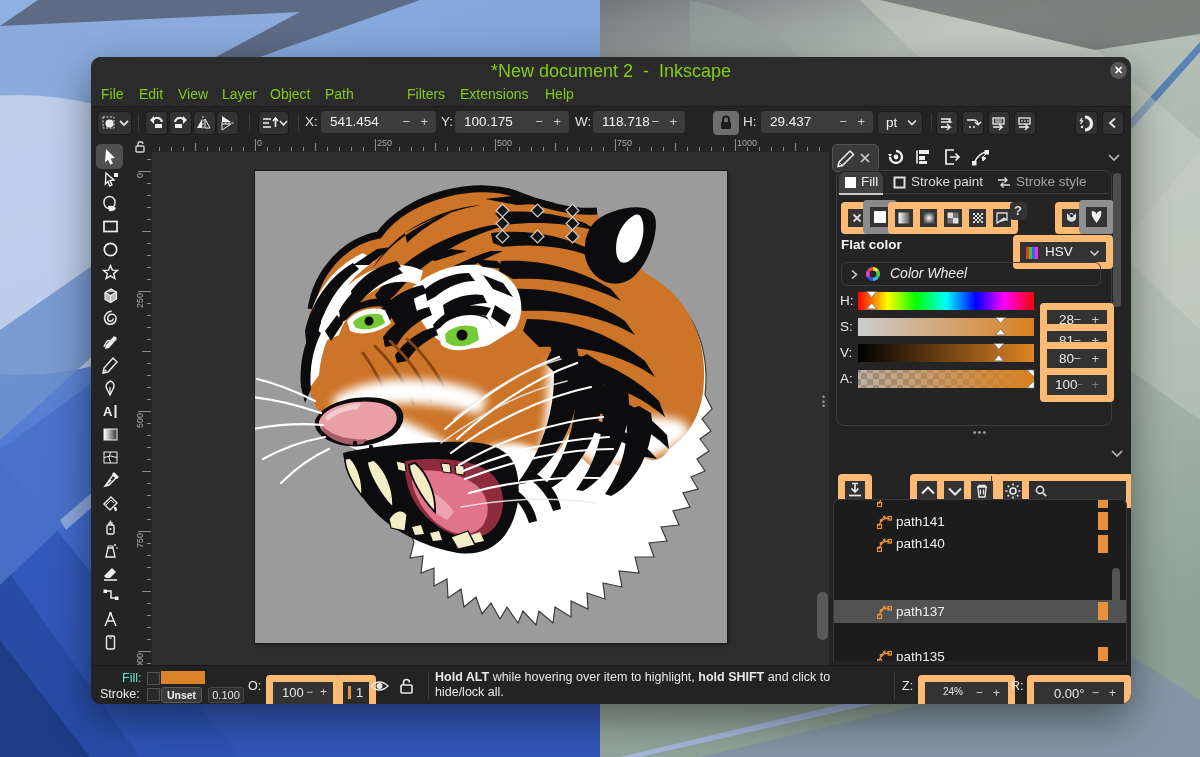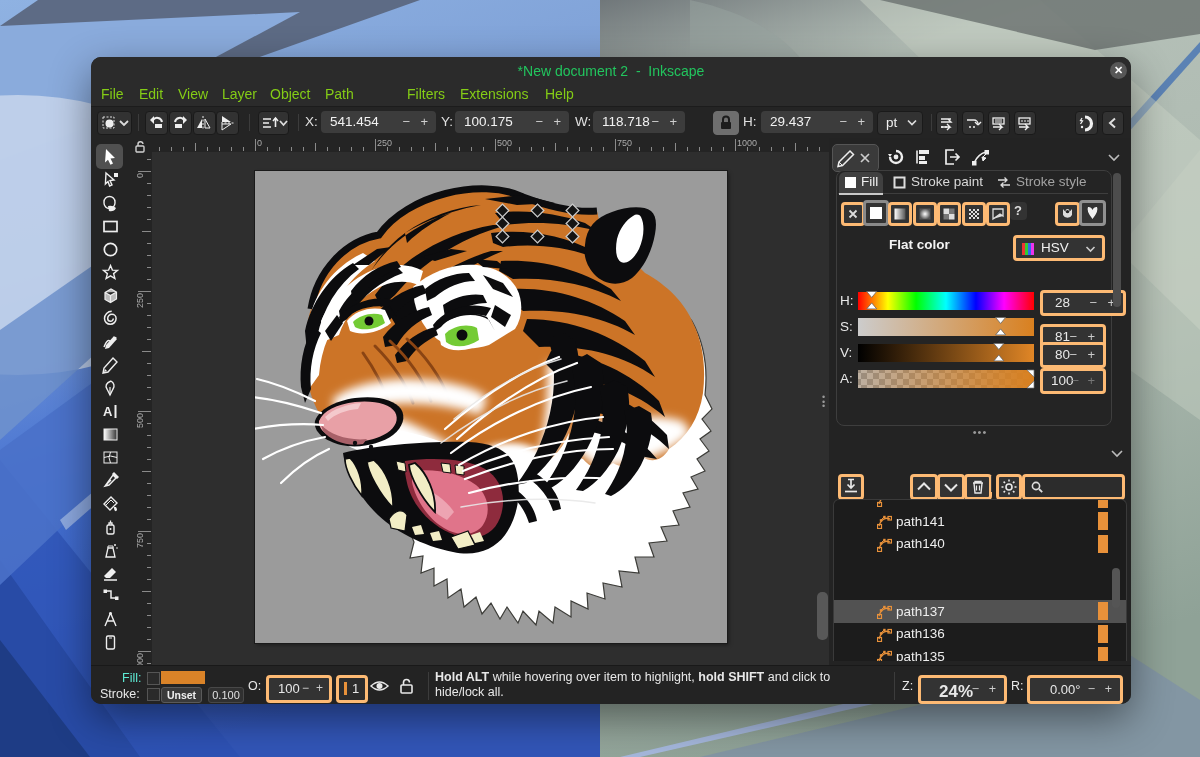--- a/index.html
+++ b/index.html
@@ -1,38 +1,38 @@
 <!DOCTYPE html>
 <html><head>
 <meta charset="utf-8">
 <style>
 html,body{margin:0;padding:0;width:1200px;height:757px;overflow:hidden;}
 body{font-family:"Liberation Sans",sans-serif;position:relative;background:#5b79a8;}
 .abs{position:absolute;}
 #wallpaper{position:absolute;left:0;top:0;width:1200px;height:757px;}
 #win{position:absolute;left:91px;top:57px;width:1040px;height:647px;background:#232323;border-radius:10px;box-shadow:0 14px 40px rgba(0,0,0,.45);overflow:hidden;}
 #titlebar{position:absolute;left:0;top:0;width:100%;height:27px;background:#2b2b2b;}
-#title{position:absolute;left:0;top:0;width:100%;text-align:center;line-height:28px;color:#22c55e;font-size:14px;}
+#title{position:absolute;left:0;top:0;width:100%;text-align:center;line-height:28px;color:#84cc16;font-size:18px;}
 #closebtn{position:absolute;right:4px;top:5px;width:17px;height:17px;border-radius:50%;background:#575757;color:#fff;text-align:center;line-height:17px;font-size:11px;font-weight:bold;}
 #menubar{position:absolute;left:0;top:27px;width:100%;height:22px;background:#2b2b2b;}
 .menu{position:absolute;top:0;height:22px;line-height:21px;color:#84cc16;font-size:14px;}
 #toolbar{position:absolute;left:0;top:49px;width:100%;height:31px;background:#242424;border-top:1px solid #1c1c1c;border-bottom:1px solid #1c1c1c;}
 .tbtn{position:absolute;top:4px;height:22px;background:#323232;border:1px solid #1a1a1a;border-radius:4px;}
 .tfield{position:absolute;top:4px;height:22px;background:#3c3c3c;border-radius:4px;color:#f2f2f2;font-size:13.5px;line-height:22px;}
 .tfield .val{position:absolute;left:9px;top:0;}
 .tlabel{position:absolute;top:4px;height:22px;line-height:22px;color:#e0e0e0;font-size:13.5px;}
 #toolbox{position:absolute;left:0;top:81px;width:38px;height:527px;background:#242424;}
 .tool{position:absolute;left:10px;width:19px;height:19px;color:#e8e8e8;font-size:14px;text-align:center;line-height:19px;}
 #hruler{position:absolute;left:38px;top:81px;width:700px;height:14px;background:#242424;}
 #vruler{position:absolute;left:38px;top:95px;width:23px;height:513px;background:#242424;}
 #canvas{position:absolute;left:61px;top:95px;width:677px;height:513px;background:#2e2e2e;overflow:hidden;}
 #page{position:absolute;left:103px;top:19px;width:472px;height:472px;background:#9b9b9b;box-shadow:0 0 0 1px #1a1a1a, 2px 2px 4px rgba(0,0,0,.4);}
 #dock{position:absolute;left:746px;top:81px;width:294px;height:527px;background:#232323;}
 #statusbar{position:absolute;left:0;top:608px;width:100%;height:39px;background:#232323;border-top:1px solid #191919;}
-.sbtn{position:absolute;background:#333;border:3px solid #fdba74;border-radius:4px;color:#e8e8e8;}
+.sbtn{position:absolute;background:#333;border:7px solid #fdba74;border-radius:4px;color:#e8e8e8;}
 .panelbox{position:absolute;border:1px solid #3e3e3e;border-radius:8px;background:#232323;}
 svg{display:block;}
 .lrow{position:absolute;left:0;width:292px;height:22.5px;}
 .lrow.sel{background:#525252;}
 .lname{position:absolute;left:62px;top:3.5px;font-size:13.5px;color:#ededed;}
 .lrow .licon{position:absolute;left:43px;top:4px;}
 .lrow .lbar{position:absolute;left:264px;top:2px;width:10px;height:18px;background:#e8913a;}
 </style>
 </head>
 <body>
@@ -721,34 +721,51 @@
             <path d="M5 4 a5 5 0 0 0 9 0 l 0 6 a5 5 0 0 1 -9 0 z M9.5 4 a2 2 0 0 0 0 4 a2 2 0 0 0 0 -4" fill="#ddd" fill-rule="evenodd"></path>
             <path d="M9.5 4 m0 1 a1.6 1.6 0 0 1 0 3.2 a1.6 1.6 0 0 1 0 -3.2" fill="#262626"></path>
           </svg>
         </div>
       <div class="sbtn" style="left:242px;top:29px;width:21px;height:20px;border-color:#909090;">
           <svg width="21" height="20" viewBox="0 0 21 20">
             <path d="M6 4 a4.5 4.5 0 0 1 4.5 3 a4.5 4.5 0 0 1 4.5 -3 q2 4 -4.5 12 q-6.5 -8 -4.5 -12" fill="#f0f0f0"></path>
           </svg>
         </div>
 
-      <span style="position:absolute;left:4px;top:66px;font-size:13.5px;font-weight:bold;color:#f2f2f2;margin-left:48px;">Flat color</span>
+      <span style="position:absolute;left:4px;top:66px;font-size:13.5px;font-weight:bold;color:#f2f2f2;">Flat color</span>
       <div class="sbtn" style="left:176px;top:64px;width:86px;height:20px;">
         <svg style="position:absolute;left:6px;top:5px;" width="13" height="12" viewBox="0 0 13 12">
             <rect x="0" y="0" width="3" height="12" fill="#e33"></rect>
             <rect x="3" y="0" width="3" height="12" fill="#3c3"></rect>
             <rect x="6" y="0" width="3" height="12" fill="#36e"></rect>
             <rect x="9" y="0" width="3" height="12" fill="#e3e"></rect>
           </svg>
         <span style="position:absolute;left:25px;top:2px;font-size:13.5px;color:#f0f0f0;">HSV</span>
         <svg style="position:absolute;right:6px;top:7px;" width="11" height="9" viewBox="0 0 11 9">
             <path d="M1.5 2 l4 4 4-4" stroke="#ccc" stroke-width="1.6" fill="none"></path>
           </svg>
       </div>
 
+      <div style="position:absolute;left:4px;top:91px;width:258px;height:22px;border:1px solid #3e3e3e;border-radius:6px;">
+        <svg style="position:absolute;left:8px;top:6px;" width="8" height="11" viewBox="0 0 8 11">
+            <path d="M2 1.5 l4.5 4 -4.5 4" stroke="#ccc" stroke-width="1.6" fill="none"></path>
+          </svg>
+        <svg style="position:absolute;left:23px;top:3px;" width="16" height="16" viewBox="0 0 16 16">
+            <g>
+              <path d="M8 8 L8 1 A7 7 0 0 1 14 4.5 Z" fill="#e8e838"></path>
+              <path d="M8 8 L14 4.5 A7 7 0 0 1 14 11.5 Z" fill="#4ad24a"></path>
+              <path d="M8 8 L14 11.5 A7 7 0 0 1 8 15 Z" fill="#3ab8d8"></path>
+              <path d="M8 8 L8 15 A7 7 0 0 1 2 11.5 Z" fill="#4848e0"></path>
+              <path d="M8 8 L2 11.5 A7 7 0 0 1 2 4.5 Z" fill="#d84ad8"></path>
+              <path d="M8 8 L2 4.5 A7 7 0 0 1 8 1 Z" fill="#e84848"></path>
+              <circle cx="8" cy="8" r="3.4" fill="#262626"></circle>
+            </g>
+          </svg>
+        <span style="position:absolute;left:48px;top:2px;font-size:14px;font-style:italic;color:#e8e8e8;">Color Wheel</span>
+      </div>
 
       <svg id="sliders" style="position:absolute;left:0;top:118px;" width="272" height="104" viewBox="0 0 272 104">
         <defs>
           <linearGradient id="hue" x1="0" x2="1">
               <stop offset="0" stop-color="#f00"></stop>
               <stop offset="0.17" stop-color="#ff0"></stop>
               <stop offset="0.33" stop-color="#0f0"></stop>
               <stop offset="0.5" stop-color="#0ff"></stop>
               <stop offset="0.67" stop-color="#00f"></stop>
               <stop offset="0.83" stop-color="#f0f"></stop>
@@ -787,21 +804,21 @@
         <rect x="21" y="81" width="176" height="18" fill="url(#chk)"></rect>
         <rect x="21" y="81" width="176" height="18" fill="url(#alp)"></rect>
         <use href="#mark" x="34.7" y="2.5"></use>
           <use href="#mark" x="34.7" y="24.5" transform="rotate(180 34.7 22.2)"></use>
         <use href="#mark" x="163.6" y="28.5"></use>
           <use href="#mark" x="163.6" y="50.3" transform="rotate(180 163.6 48.1)"></use>
         <use href="#mark" x="161.8" y="54.5"></use>
           <use href="#mark" x="161.8" y="76.3" transform="rotate(180 161.8 74.1)"></use>
         <path d="M197 81 l0 7 -7 -7 Z M197 99 l0 -7 -7 7 Z" fill="#fff" stroke="#777" stroke-width="0.7"></path>
       </svg>
-      <div class="sbtn" style="left:203px;top:119px;width:60px;height:20px;padding-left:20px;">
+      <div class="sbtn" style="left:203px;top:132px;width:60px;height:20px;">
           <span style="position:absolute;left:12px;top:2px;font-size:13.5px;">28</span>
           <span style="position:absolute;right:26px;top:2px;font-size:13px;color:#ccc;">−</span>
           <span style="position:absolute;right:8px;top:2px;font-size:13px;color:#ccc;">+</span>
         </div>
       <div class="sbtn" style="left:203px;top:145px;width:60px;height:20px;margin-top:8px;">
           <span style="position:absolute;left:12px;top:2px;font-size:13.5px;">81</span>
           <span style="position:absolute;right:26px;top:2px;font-size:13px;color:#ccc;">−</span>
           <span style="position:absolute;right:8px;top:2px;font-size:13px;color:#ccc;">+</span>
         </div>
       <div class="sbtn" style="left:203px;top:171px;width:60px;height:20px;">
@@ -901,32 +918,20 @@
           <svg class="licon" width="15" height="15" viewBox="0 0 15 15">
             <path d="M2 12 C4 5 9 3 13 5" fill="none" stroke="#e8913a" stroke-width="1.3"></path>
             <rect x="0.5" y="10.5" width="4" height="4" fill="none" stroke="#e8913a" stroke-width="1.2"></rect>
             <rect x="11" y="2.5" width="3.5" height="3.5" fill="none" stroke="#e8913a" stroke-width="1.2"></rect>
             <path d="M4 6 l3-3" stroke="#e8913a" stroke-width="1"></path>
             <rect x="2.8" y="5.2" width="2.4" height="2.4" fill="#e8913a"></rect>
             <rect x="6.2" y="1.8" width="2.4" height="2.4" fill="#e8913a"></rect>
           </svg>
           <i class="lbar"></i>
           <span class="lname">path137</span>
-        </div>
-      <div class="lrow" style="top:122.5px;">
-          <svg class="licon" width="15" height="15" viewBox="0 0 15 15">
-            <path d="M2 12 C4 5 9 3 13 5" fill="none" stroke="#e8913a" stroke-width="1.3"></path>
-            <rect x="0.5" y="10.5" width="4" height="4" fill="none" stroke="#e8913a" stroke-width="1.2"></rect>
-            <rect x="11" y="2.5" width="3.5" height="3.5" fill="none" stroke="#e8913a" stroke-width="1.2"></rect>
-            <path d="M4 6 l3-3" stroke="#e8913a" stroke-width="1"></path>
-            <rect x="2.8" y="5.2" width="2.4" height="2.4" fill="#e8913a"></rect>
-            <rect x="6.2" y="1.8" width="2.4" height="2.4" fill="#e8913a"></rect>
-          </svg>
-          <i class="lbar"></i>
-          <span class="lname">path136</span>
         </div>
       <div class="lrow" style="top:145px;">
           <svg class="licon" width="15" height="15" viewBox="0 0 15 15">
             <path d="M2 12 C4 5 9 3 13 5" fill="none" stroke="#e8913a" stroke-width="1.3"></path>
             <rect x="0.5" y="10.5" width="4" height="4" fill="none" stroke="#e8913a" stroke-width="1.2"></rect>
             <rect x="11" y="2.5" width="3.5" height="3.5" fill="none" stroke="#e8913a" stroke-width="1.2"></rect>
             <path d="M4 6 l3-3" stroke="#e8913a" stroke-width="1"></path>
             <rect x="2.8" y="5.2" width="2.4" height="2.4" fill="#e8913a"></rect>
             <rect x="6.2" y="1.8" width="2.4" height="2.4" fill="#e8913a"></rect>
           </svg>
@@ -964,21 +969,21 @@
         <svg width="25" height="22" viewBox="0 0 25 22">
           <rect x="7" y="10" width="11" height="8" rx="1" fill="none" stroke="#e8e8e8" stroke-width="1.6"></rect>
           <path d="M9.5 10 V7.5 a3 3 0 0 1 6 0" fill="none" stroke="#e8e8e8" stroke-width="1.6"></path>
         </svg>
       </div>
     <div style="position:absolute;left:337px;top:6px;width:1px;height:28px;background:#3c3c3c;"></div>
     <div style="position:absolute;left:344px;top:4px;width:445px;font-size:12.5px;line-height:14.5px;color:#e8e8e8;"><b>Hold ALT</b> while hovering over item to highlight, <b>hold SHIFT</b> and click to hide/lock all.</div>
     <div style="position:absolute;left:803px;top:6px;width:1px;height:28px;background:#3c3c3c;"></div>
     <span style="position:absolute;left:811px;top:13px;font-size:12.5px;color:#e8e8e8;">Z:</span>
     <div class="sbtn" style="left:827px;top:9px;width:83px;height:23px;">
-        <span style="position:absolute;left:18px;top:4px;font-size:17px;font-weight:bold;">24%</span>
+        <span style="position:absolute;left:18px;top:4px;font-size:10px;">24%</span>
         <span style="position:absolute;right:25px;top:4px;font-size:12.5px;color:#ccc;">−</span>
         <span style="position:absolute;right:8px;top:4px;font-size:12.5px;color:#ccc;">+</span>
       </div>
     <span style="position:absolute;left:920px;top:13px;font-size:12.5px;color:#e8e8e8;">R:</span>
     <div class="sbtn" style="left:936px;top:9px;width:90px;height:23px;">
         <span style="position:absolute;left:20px;top:4px;font-size:13px;">0.00°</span>
         <span style="position:absolute;right:25px;top:4px;font-size:12.5px;color:#ccc;">−</span>
         <span style="position:absolute;right:8px;top:4px;font-size:12.5px;color:#ccc;">+</span>
       </div>
   </div>

